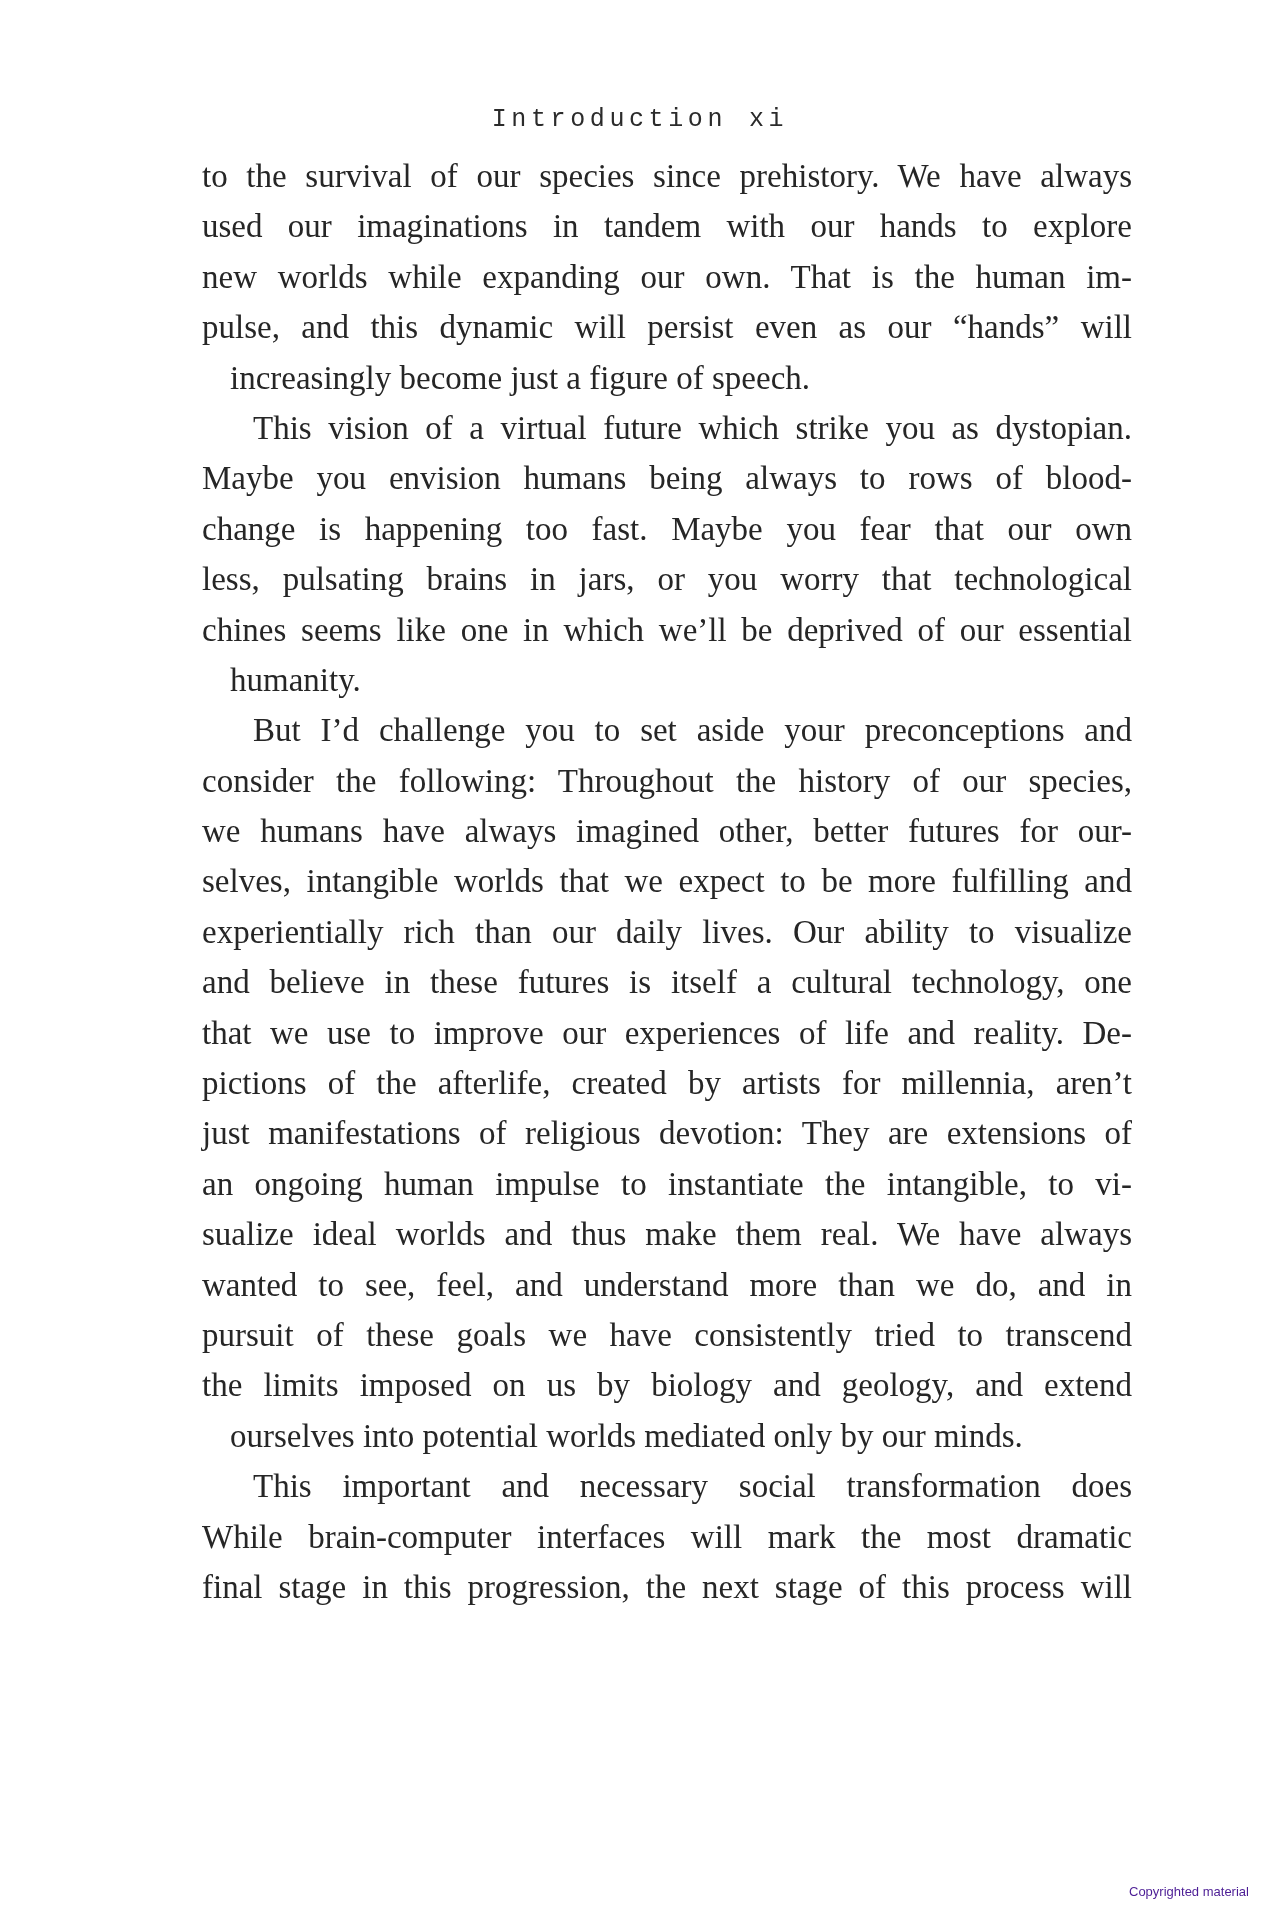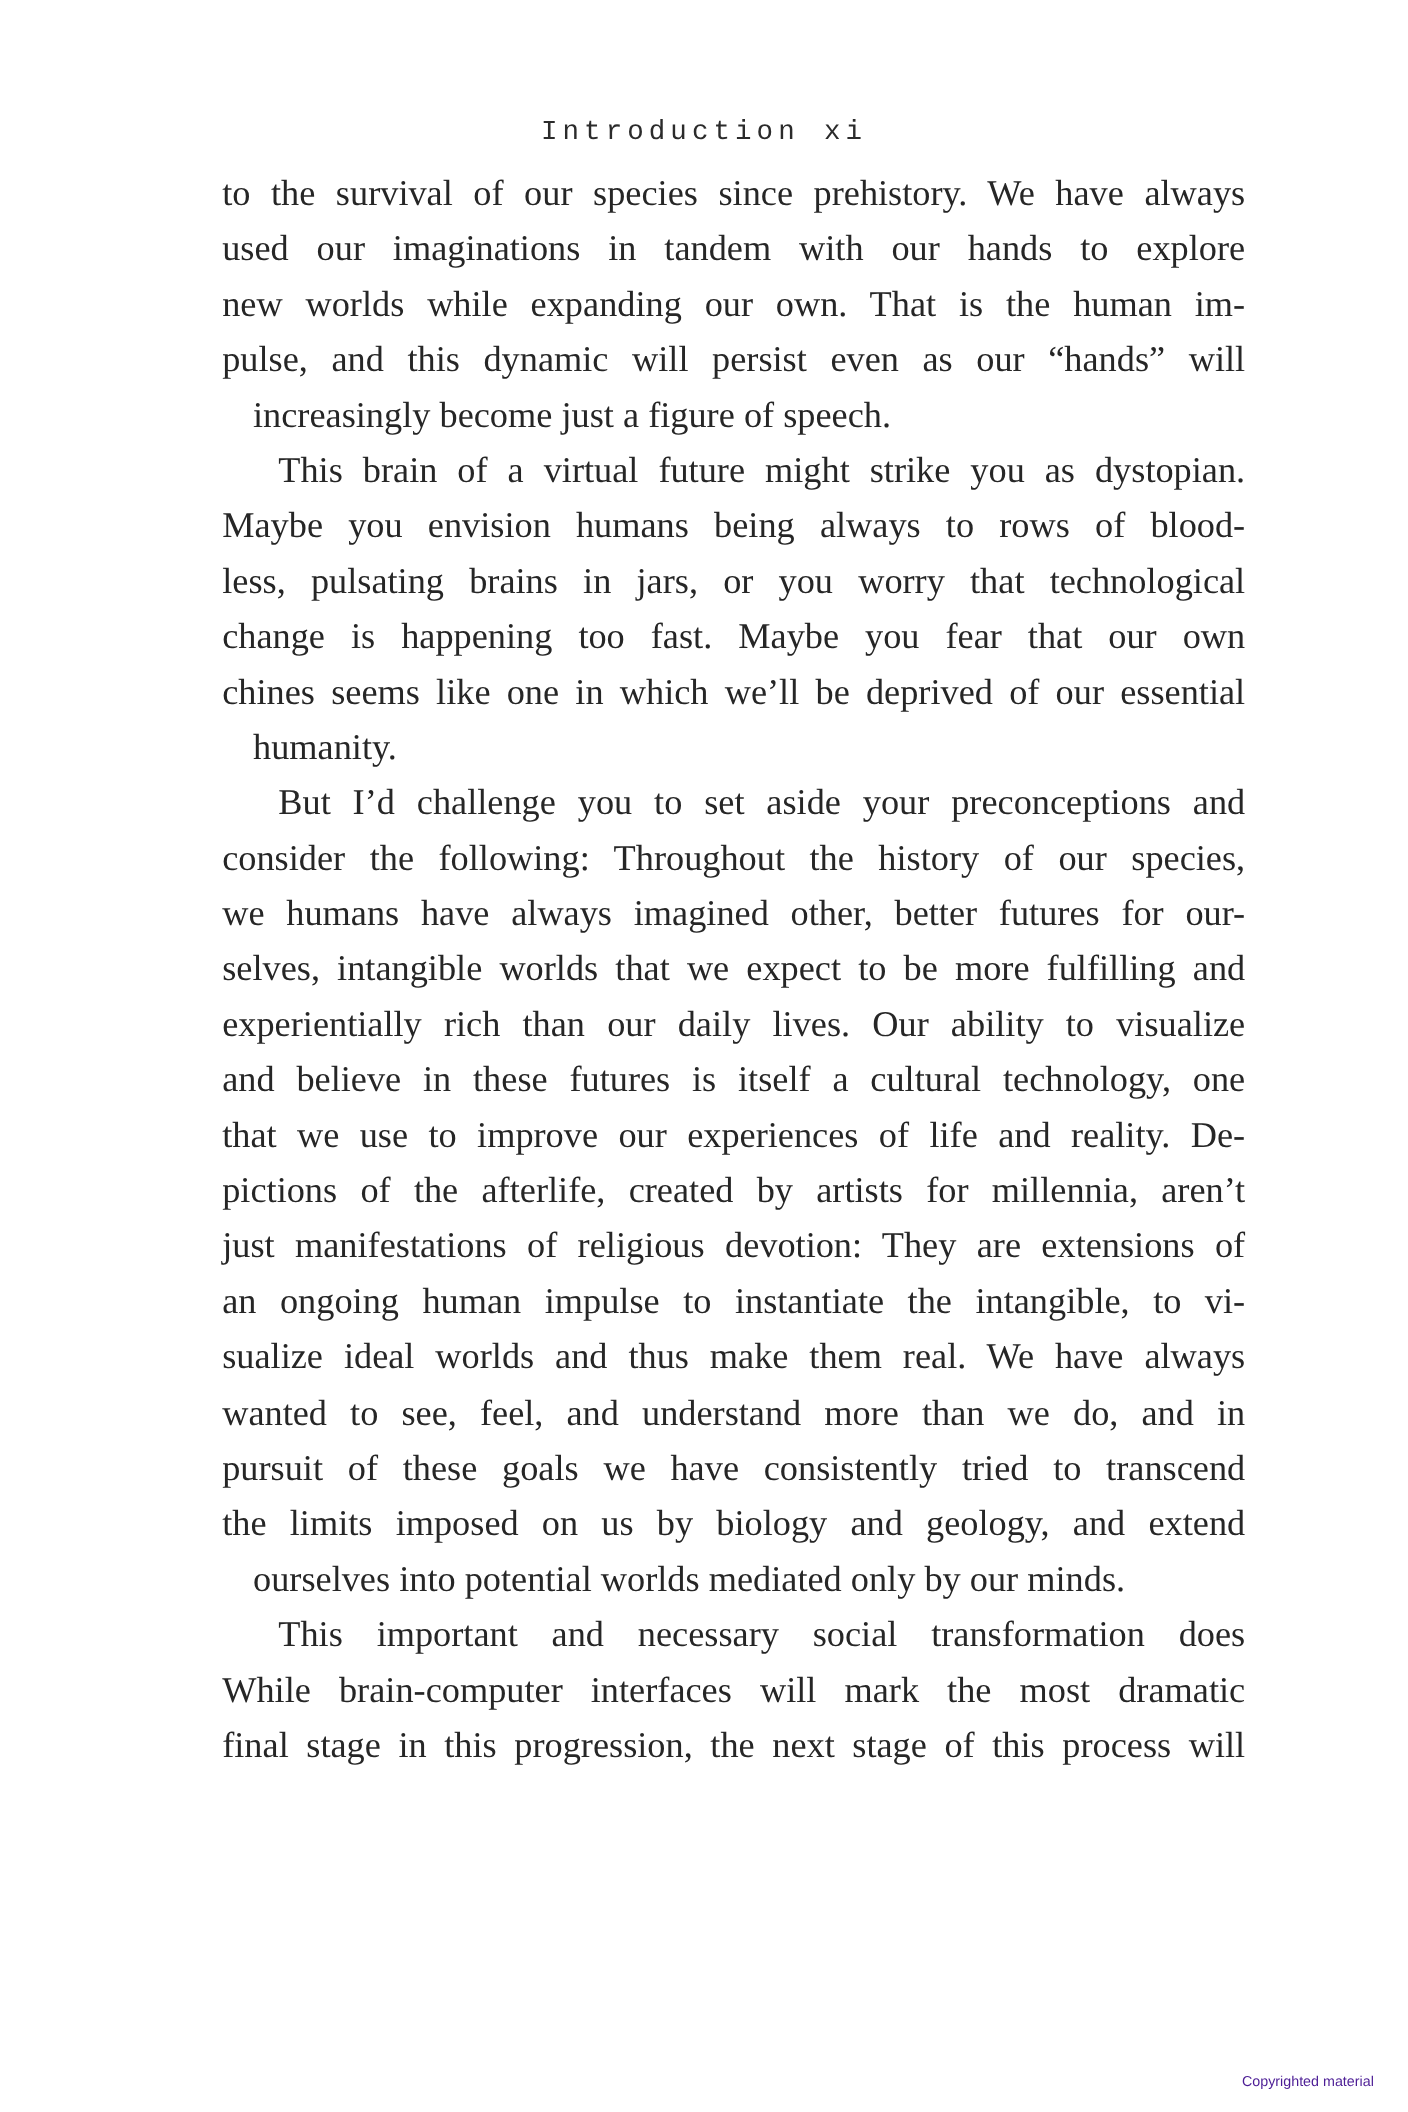--- a/index.html
+++ b/index.html
@@ -87,24 +87,24 @@
 
     <div>
       <span class="line">to the survival of our species since prehistory. We have always</span>
       <span class="line">used our imaginations in tandem with our hands to explore</span>
       <span class="line">new worlds while expanding our own. That is the human im-</span>
       <span class="line">pulse, and this dynamic will persist even as our “hands” will</span>
       <span class="line last">increasingly become just a figure of speech.</span>
     </div>
 
     <div>
-      <span class="line first-indent">This brain of a virtual future might strike you as dystopian.</span>
+      <span class="line first-indent">This vision of a virtual future which strike you as dystopian.</span>
       <span class="line">Maybe you envision humans being always to rows of blood-</span>
+      <span class="line">change is happening too fast. Maybe you fear that our own</span>
       <span class="line">less, pulsating brains in jars, or you worry that technological</span>
-      <span class="line">change is happening too fast. Maybe you fear that our own</span>
       <span class="line">chines seems like one in which we’ll be deprived of our essential</span>
       <span class="line last">humanity.</span>
     </div>
 
     <div>
       <span class="line first-indent">But I’d challenge you to set aside your preconceptions and</span>
       <span class="line">consider the following: Throughout the history of our species,</span>
       <span class="line">we humans have always imagined other, better futures for our-</span>
       <span class="line">selves, intangible worlds that we expect to be more fulfilling and</span>
       <span class="line">experientially rich than our daily lives. Our ability to visualize</span>

